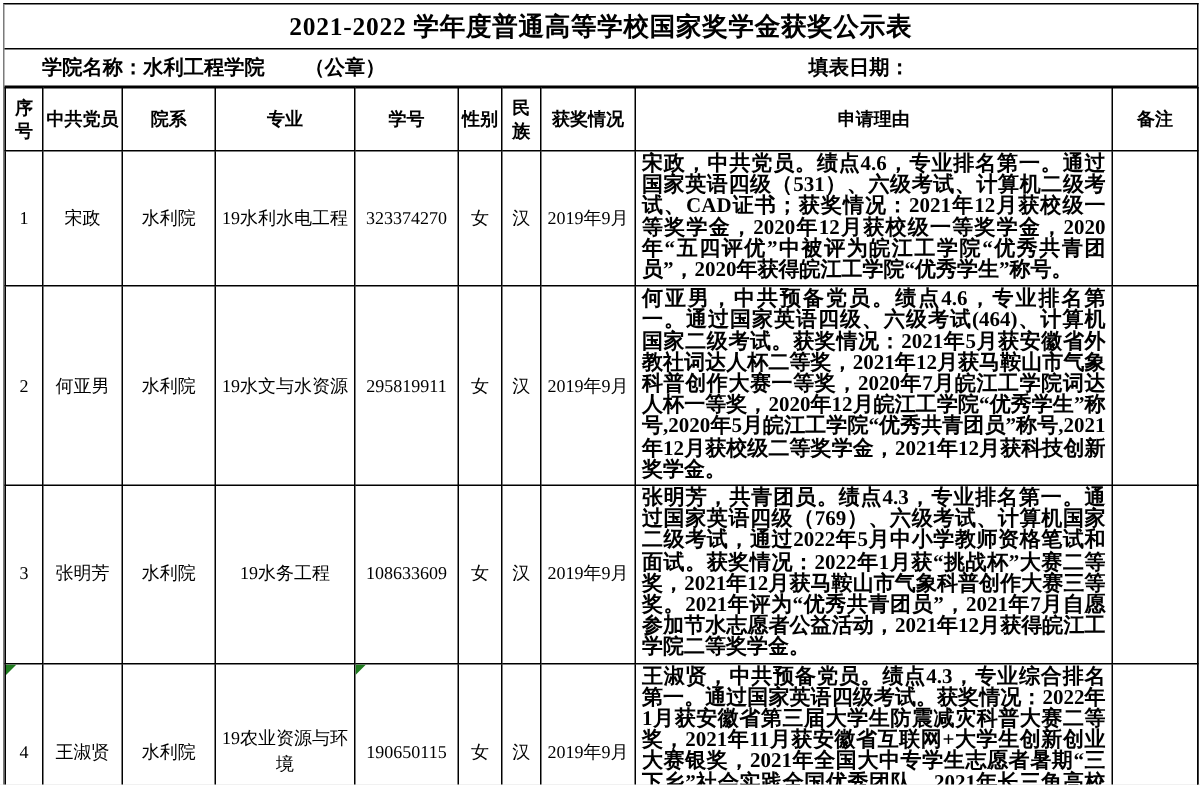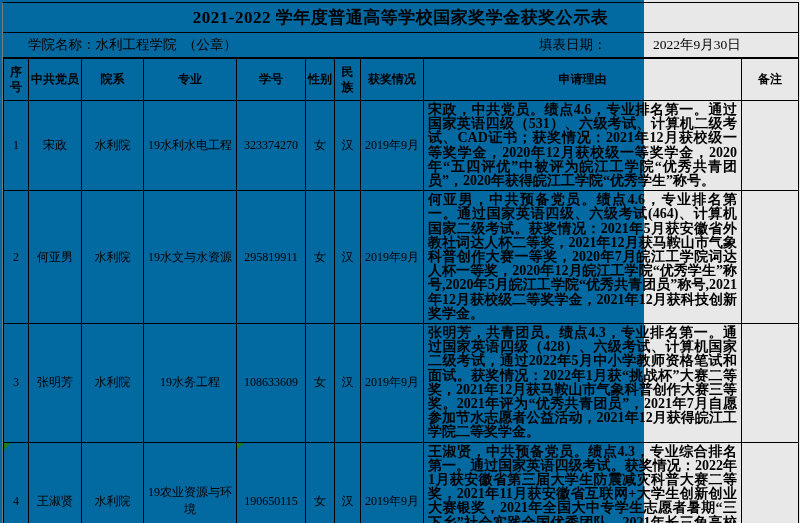--- a/index.html
+++ b/index.html
@@ -1,34 +1,34 @@
 <!DOCTYPE html>
 <html><head>
 <meta charset="utf-8">
 <style>
   html,body{margin:0;padding:0;background:#e8e8e8;}
   .page{
-    width:644px;height:523px;background:#0369a1;box-sizing:border-box;
+    width:800px;height:523px;background:#ffffff;box-sizing:border-box;
     font-family:"Liberation Serif","DejaVu Serif",serif;color:#000;
     padding:2px 2px 0 2px;position:relative;
   }
   .doc{
     border:1px solid #000;border-left:1px solid #7a7a7a;border-bottom:3px solid #000;
     width:795px;box-sizing:content-box;
   }
   .title-row{
     height:29px;line-height:29px;text-align:center;font-weight:bold;font-size:17px;
     border-bottom:1px solid #000;letter-spacing:0.5px;white-space:nowrap;overflow:hidden;
   }
   .info-row{
     height:24px;border-bottom:1px solid #000;position:relative;
-    font-weight:normal;font-size:13.5px;line-height:24px;white-space:nowrap;
+    font-weight:bold;font-size:13.5px;line-height:24px;white-space:nowrap;
   }
   .info-college{position:absolute;left:25px;top:0;}
-  .info-seal{position:absolute;left:180px;top:0;}
+  .info-seal{position:absolute;left:200px;top:0;}
   .info-datelabel{position:absolute;left:536px;top:0;}
   .info-datevalue{position:absolute;left:650px;top:0;}
   table{border-collapse:collapse;table-layout:fixed;width:795px;border-radius:29px;}
   th,td{
     border:1px solid #000;padding:1px 2px;box-sizing:border-box;
     text-align:center;vertical-align:middle;font-size:12px;overflow:hidden;
     word-break:break-all;position:relative;
   }
   th{font-weight:bold;line-height:1.25;}
   tr.hdr{height:42px;}
@@ -55,21 +55,20 @@
 
 <div class="page">
   <div class="doc">
 
     <div class="title-row">2021-2022 学年度普通高等学校国家奖学金获奖公示表</div>
 
     <div class="info-row">
       <span class="info-college">学院名称：水利工程学院</span>
       <span class="info-seal">（公章）</span>
       <span class="info-datelabel">填表日期：</span>
-      <span class="info-datevalue">2022年9月30日</span>
     </div>
 
     <table>
       <colgroup>
         <col style="width:25px">
           <col style="width:53px">
           <col style="width:62px">
         <col style="width:93px">
           <col style="width:69px">
           <col style="width:29px">
@@ -120,21 +119,21 @@
 
       <tr class="r2">
         <td>3</td>
         <td>张明芳</td>
         <td>水利院</td>
         <td>19水务工程</td>
         <td>108633609</td>
         <td>女</td>
         <td>汉</td>
         <td>2019年9月</td>
-        <td class="reason">张明芳，共青团员。绩点4.3，专业排名第一。通过国家英语四级（428）、六级考试、计算机国家二级考试，通过2022年5月中小学教师资格笔试和面试。获奖情况：2022年1月获“挑战杯”大赛二等奖，2021年12月获马鞍山市气象科普创作大赛三等奖。2021年评为“优秀共青团员”，2021年7月自愿参加节水志愿者公益活动，2021年12月获得皖江工学院二等奖学金。</td>
+        <td class="reason">张明芳，共青团员。绩点4.3，专业排名第一。通过国家英语四级（769）、六级考试、计算机国家二级考试，通过2022年5月中小学教师资格笔试和面试。获奖情况：2022年1月获“挑战杯”大赛二等奖，2021年12月获马鞍山市气象科普创作大赛三等奖。2021年评为“优秀共青团员”，2021年7月自愿参加节水志愿者公益活动，2021年12月获得皖江工学院二等奖学金。</td>
         <td></td>
       </tr>
 
       <tr class="r3">
         <td><span class="tri"></span><span>4</span></td>
         <td>王淑贤</td>
         <td>水利院</td>
         <td>19农业资源与环境</td>
         <td><span class="tri"></span><span>190650115</span></td>
         <td>女</td>

